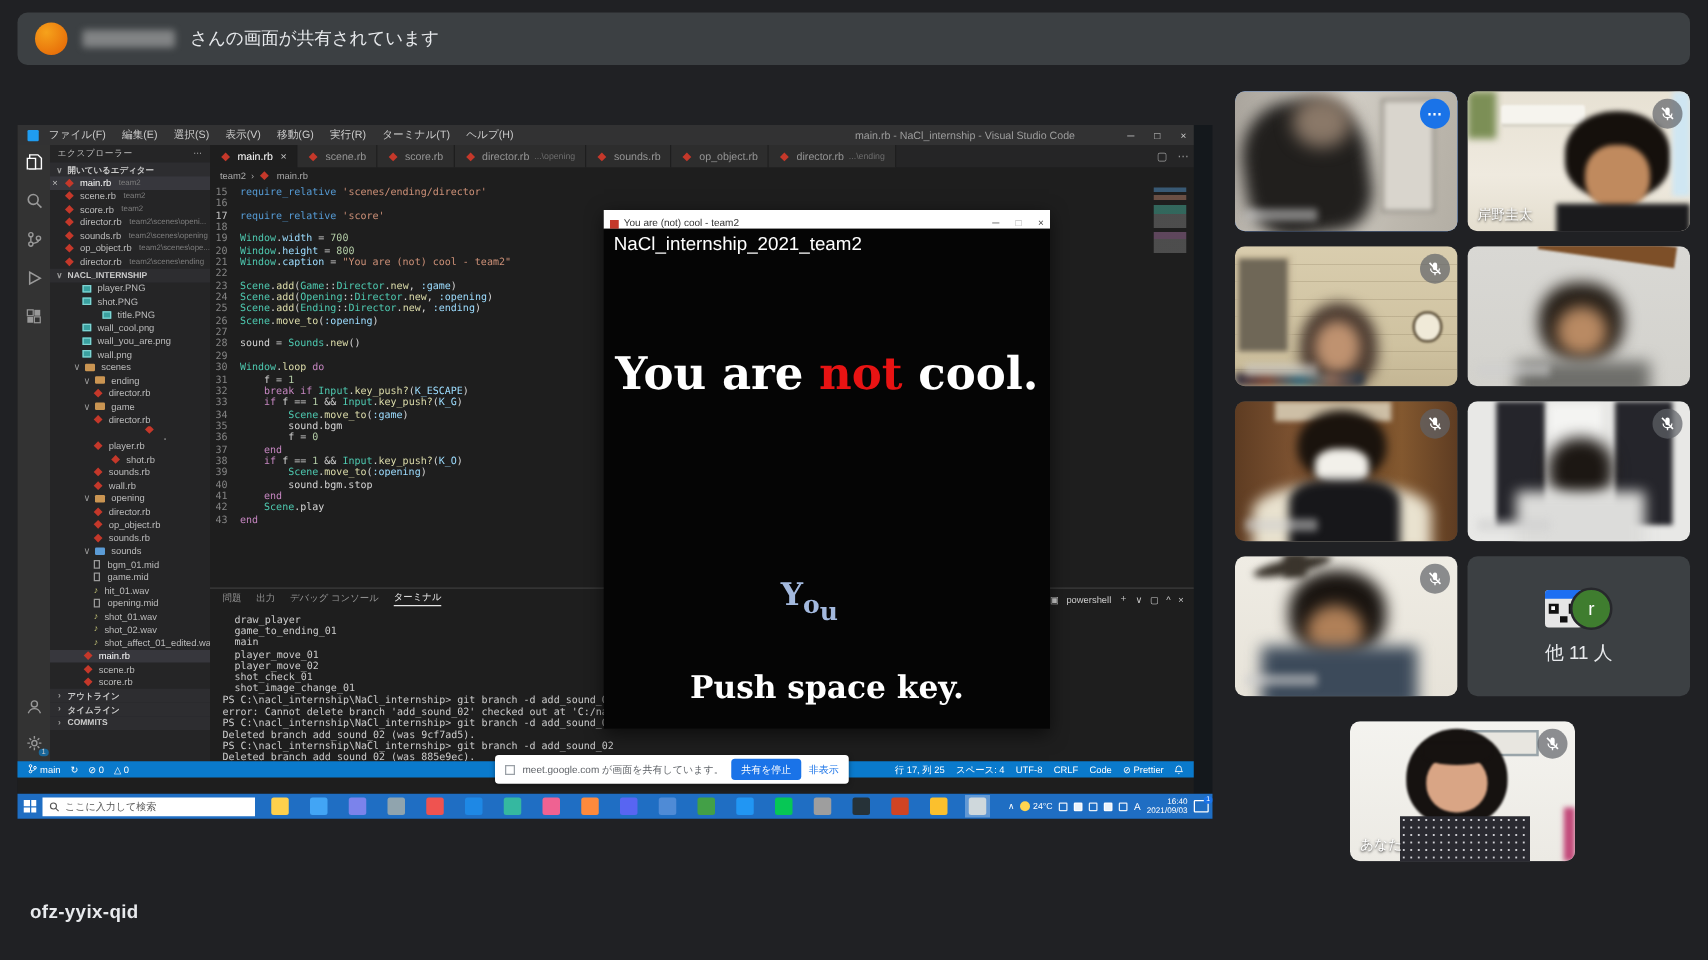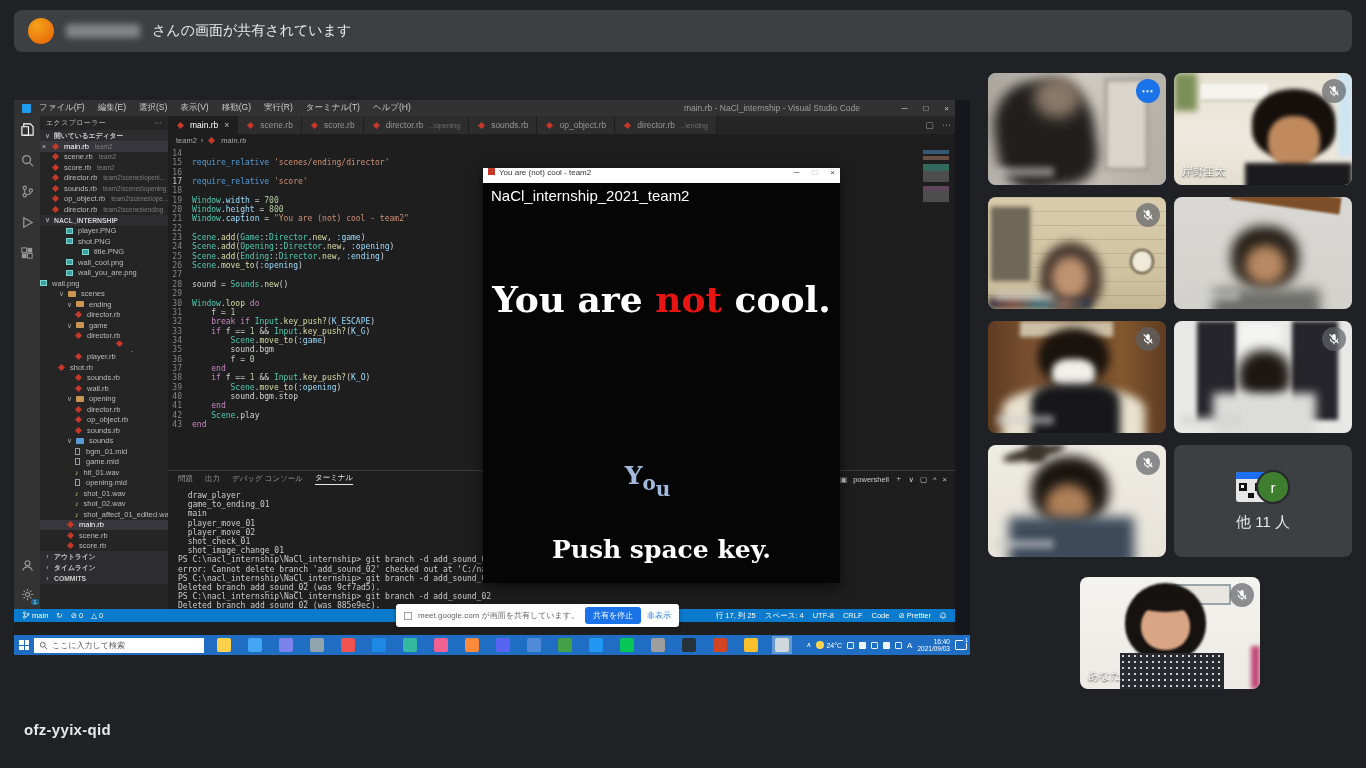--- a/index.html
+++ b/index.html
@@ -82,21 +82,21 @@
   .tb-app-wrap.on{background:rgba(255,255,255,.3)}
   .tray{position:absolute;right:3px;display:flex;align-items:center;gap:5px;color:#fff;font-size:7px}
   .tray .mini{width:7px;height:7px;border:1px solid rgba(255,255,255,.9);border-radius:1px}
   .tray .mini.f{background:rgba(255,255,255,.9)}
   .timeblock{text-align:right;font-size:6.5px;line-height:7.5px}
   .notif{width:12px;height:10px;border:1px solid #fff;border-radius:1px;position:relative}
   .notif i{position:absolute;right:-4px;top:-4px;background:#1a73e8;color:#fff;border-radius:5px;font-size:5.5px;font-style:normal;padding:0 2px}
 
   
   .gamewin{position:absolute;left:483px;top:168px;width:357px;height:415px;box-shadow:0 4px 14px rgba(0,0,0,.6)}
-  .gw-title{height:15px;background:#ffffff;display:flex;align-items:flex-start;gap:4px;padding:0 5px;font-size:8px;color:#333}
+  .gw-title{height:15px;background:#ffffff;display:flex;align-items:flex-end;gap:4px;padding:0 5px;font-size:8px;color:#333}
   .gw-icon{width:7px;height:7px;background:#c5382a;flex:none}
   .gw-ctl{margin-left:auto;display:flex;gap:13px;color:#444;font-size:8px}
   .gw-body{position:relative;height:400px;background:#050505;overflow:hidden;font-family:"DejaVu Serif",serif}
   .gw-head{position:absolute;left:8px;top:4px;color:#fff;font-size:15px;font-family:"Liberation Sans",sans-serif}
   .gw-main{position:absolute;left:0;top:95px;width:100%;text-align:center;color:#fff;font-size:36px;font-weight:bold}
   .gw-main em{font-style:normal;color:#e81313}
   .gw-you{position:absolute;left:0;top:278px;width:100%;text-align:center;color:#a3b9de;transform:translateX(-14px)}
   .gw-you span{display:inline-block;font-weight:bold}
   .gw-foot{position:absolute;left:0;top:352px;width:100%;text-align:center;color:#fff;font-size:25px;font-weight:bold}
 
@@ -345,21 +345,21 @@
               <span>title.PNG</span>
             </div>
             <div class="row" style="padding-left: 26px;">
               <span class="ic ic-img"></span>
               <span>wall_cool.png</span>
             </div>
             <div class="row" style="padding-left: 26px;">
               <span class="ic ic-img"></span>
               <span>wall_you_are.png</span>
             </div>
-            <div class="row" style="">
+            <div class="row" style="padding-left: 26px;">
               <span class="ic ic-img"></span>
               <span>wall.png</span>
             </div>
             <div class="row" style="padding-left: 18px;">
               <span class="chev">∨</span>
               <span class="ic ic-folder"></span>
               <span>scenes</span>
             </div>
             <div class="row" style="padding-left: 26px;">
               <span class="chev">∨</span>
@@ -380,21 +380,21 @@
               <span>director.rb</span>
             </div>
             <div class="row" style="padding-left: 34px; flex-direction: column;">
               <span class="ic ic-ruby"></span>
               <span>enemy.rb</span>
             </div>
             <div class="row" style="padding-left: 34px;">
               <span class="ic ic-ruby"></span>
               <span>player.rb</span>
             </div>
-            <div class="row" style="padding-left: 17px; text-align: center;">
+            <div class="row" style="padding-left: 48px; text-align: center;">
               <span class="ic ic-ruby"></span>
               <span>shot.rb</span>
             </div>
             <div class="row" style="padding-left: 34px;">
               <span class="ic ic-ruby"></span>
               <span>sounds.rb</span>
             </div>
             <div class="row" style="padding-left: 34px;">
               <span class="ic ic-ruby"></span>
               <span>wall.rb</span>
@@ -516,21 +516,20 @@
         <span>⋯</span>
       </div>
       <div class="breadcrumb">
         <span>team2</span>
           <span>›</span>
         <span class="ic ic-ruby"></span>
         <span>main.rb</span>
       </div>
 
       <div class="editor" id="code">
-          <div class="cl"><span class="ln">14</span></div>
           <div class="cl"><span class="ln">15</span><span class="tk-k">require_relative</span><span class="tk-p"> </span><span class="tk-s">'scenes/ending/director'</span></div>
           <div class="cl"><span class="ln">16</span></div>
           <div class="cl cur"><span class="ln">17</span><span class="tk-k">require_relative</span><span class="tk-p"> </span><span class="tk-s">'score'</span></div>
           <div class="cl"><span class="ln">18</span></div>
           <div class="cl"><span class="ln">19</span><span class="tk-C">Window</span><span class="tk-p">.</span><span class="tk-v">width</span><span class="tk-p"> = </span><span class="tk-num">700</span></div>
           <div class="cl"><span class="ln">20</span><span class="tk-C">Window</span><span class="tk-p">.</span><span class="tk-v">height</span><span class="tk-p"> = </span><span class="tk-num">800</span></div>
           <div class="cl"><span class="ln">21</span><span class="tk-C">Window</span><span class="tk-p">.</span><span class="tk-v">caption</span><span class="tk-p"> = </span><span class="tk-s">"You are (not) cool - team2"</span></div>
           <div class="cl"><span class="ln">22</span></div>
           <div class="cl"><span class="ln">23</span><span class="tk-C">Scene</span><span class="tk-p">.</span><span class="tk-f">add</span><span class="tk-p">(</span><span class="tk-C">Game</span><span class="tk-p">::</span><span class="tk-C">Director</span><span class="tk-p">.</span><span class="tk-f">new</span><span class="tk-p">, </span><span class="tk-v">:game</span><span class="tk-p">)</span></div>
           <div class="cl"><span class="ln">24</span><span class="tk-C">Scene</span><span class="tk-p">.</span><span class="tk-f">add</span><span class="tk-p">(</span><span class="tk-C">Opening</span><span class="tk-p">::</span><span class="tk-C">Director</span><span class="tk-p">.</span><span class="tk-f">new</span><span class="tk-p">, </span><span class="tk-v">:opening</span><span class="tk-p">)</span></div>

